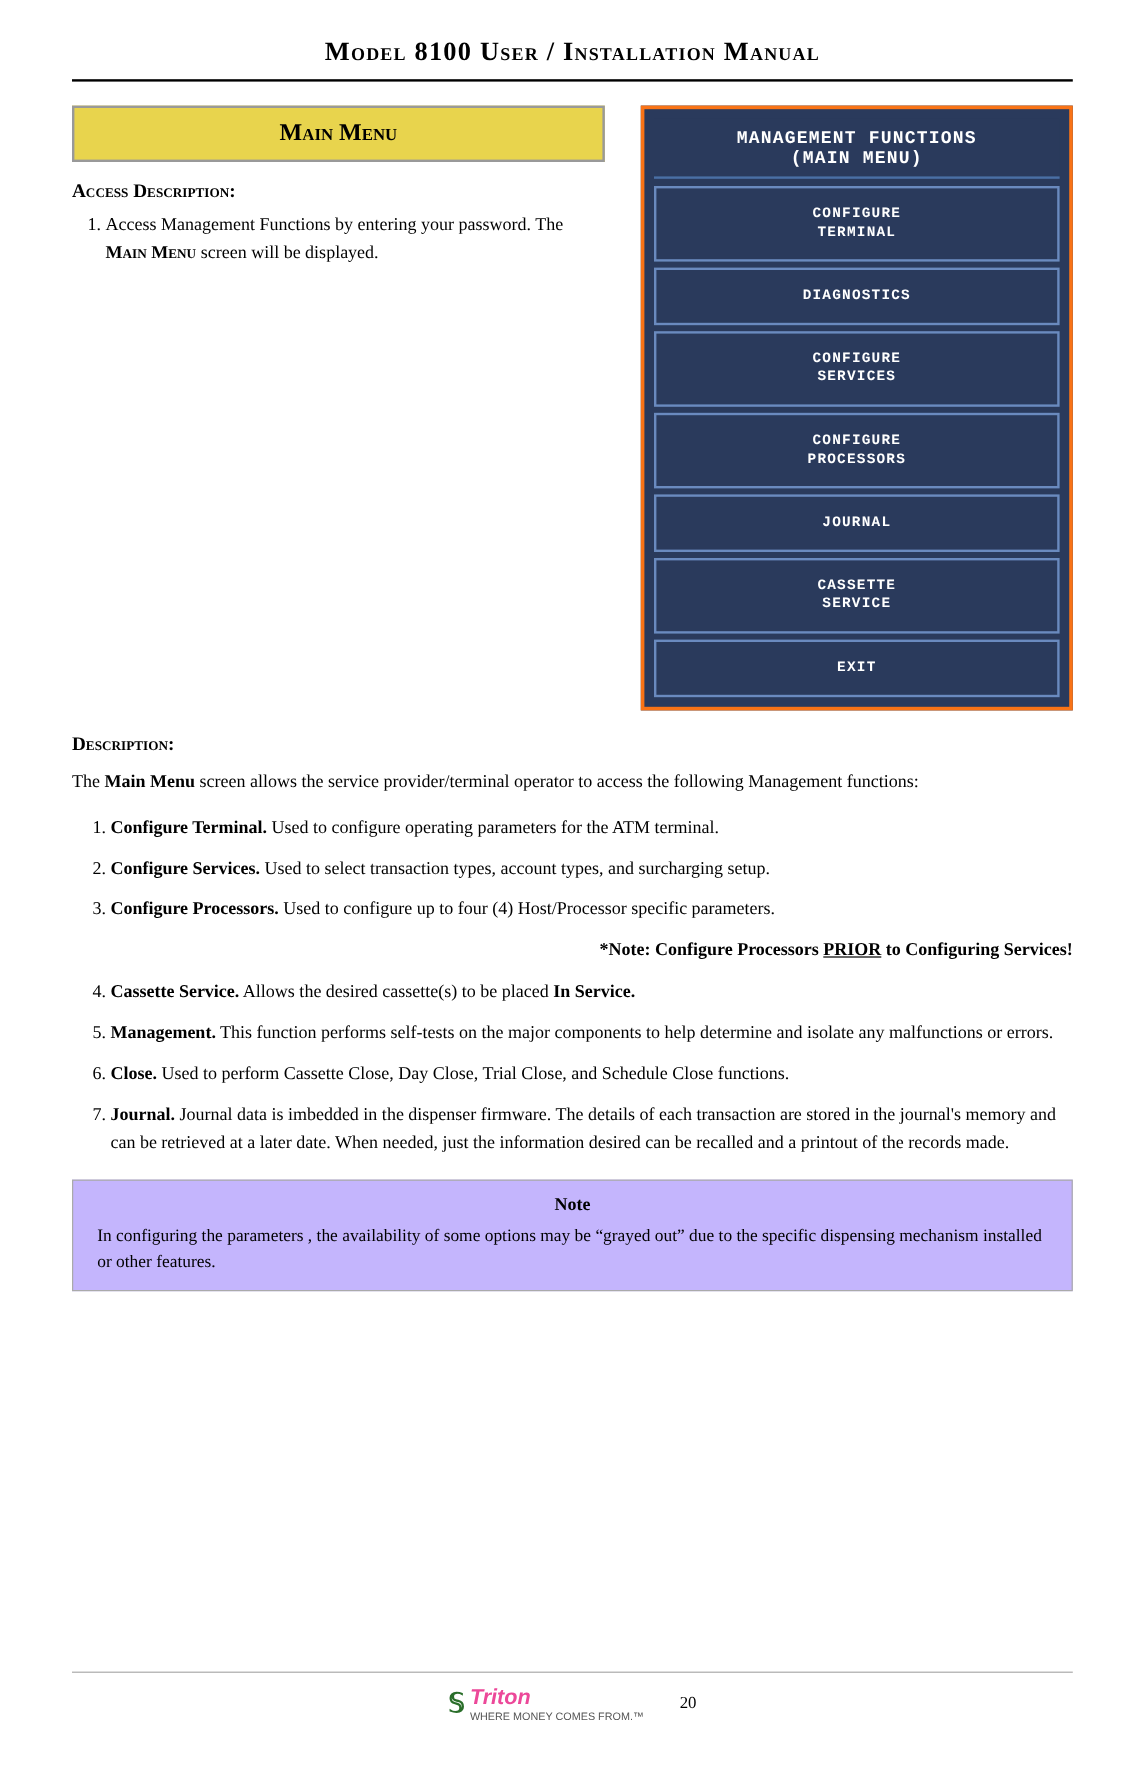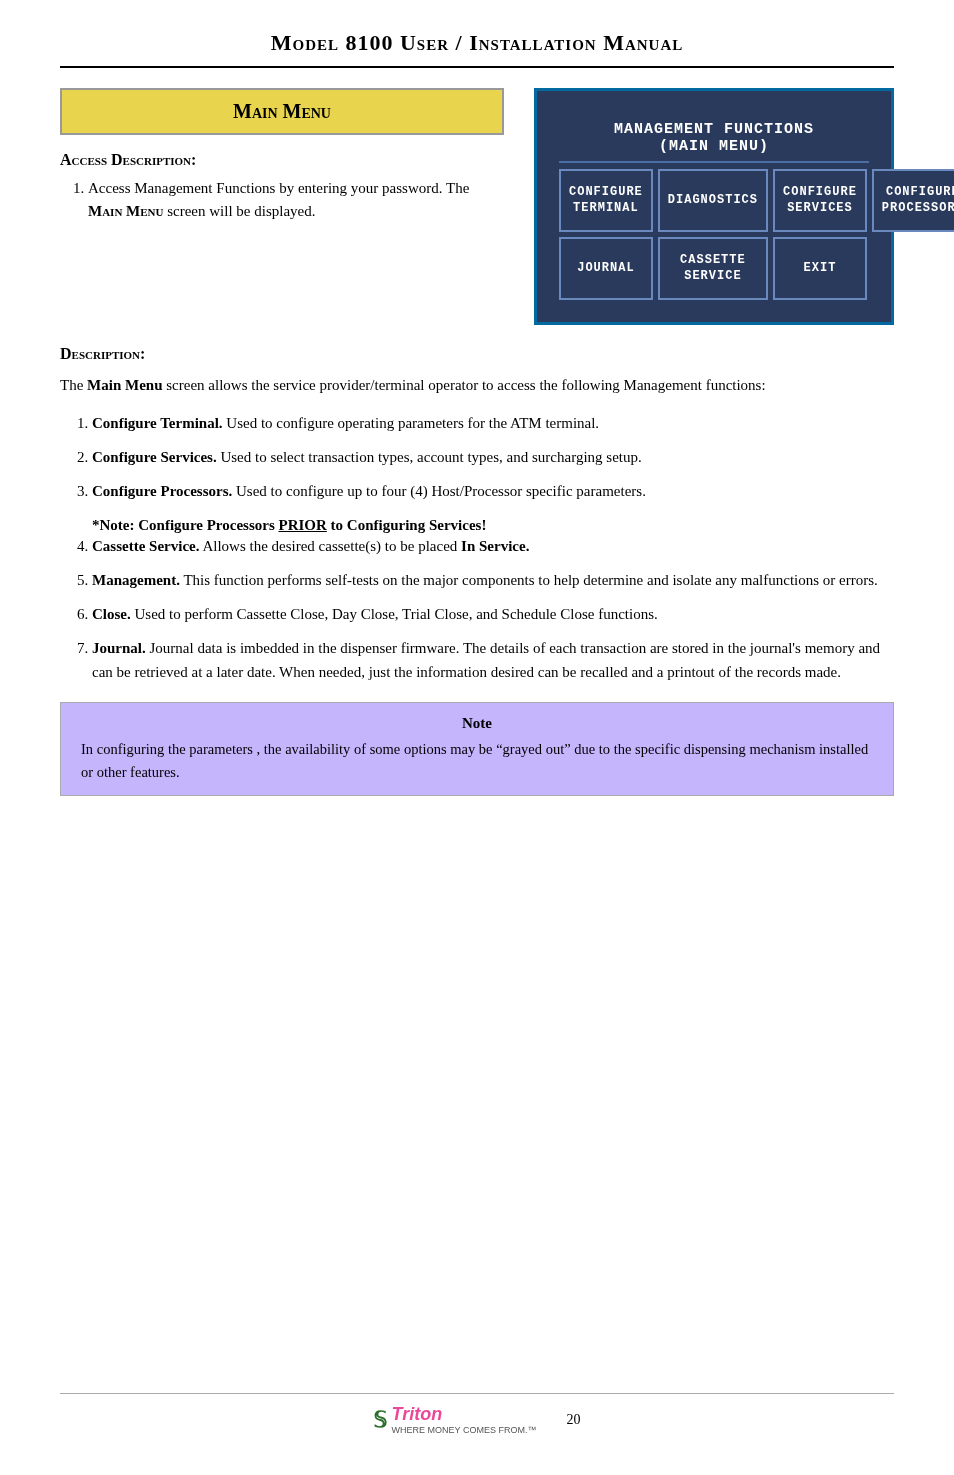--- a/index.html
+++ b/index.html
@@ -78,41 +78,41 @@
     .instructions-list li strong {
       font-variant: small-caps;
     }
 
     
     .right-col {
       width: 360px;
     }
 
     .mgmt-panel {
-      border: 3px solid #0369a1;
+      border: 3px solid #f97316;
       background: #2a3a5c;
-      padding: 22px;
+      padding: 8px;
     }
 
     .mgmt-panel-title {
       background: #2a3a5c;
       color: #fff;
       text-align: center;
       font-family: "Courier New", monospace;
       font-weight: bold;
       font-size: 15px;
       letter-spacing: 1px;
       padding: 8px 4px 6px 4px;
       border-bottom: 2px solid #4a6fa5;
       margin-bottom: 6px;
     }
 
     .mgmt-grid {
       display: grid;
-      grid-template-columns: 1fr 1fr 1fr 1fr;
+      grid-template-columns: 1fr;
       gap: 5px;
     }
 
     .mgmt-btn {
       background: #2a3a5c;
       color: #fff;
       border: 2px solid #6a8abf;
       font-family: "Courier New", monospace;
       font-weight: bold;
       font-size: 12px;
@@ -148,21 +148,23 @@
       line-height: 1.6;
       margin-bottom: 10px;
     }
     .desc-list li strong {
       font-weight: bold;
     }
 
     .note-highlight {
       font-weight: bold;
       font-size: 15px;
+      margin-bottom: 14px;
       margin-left: 32px;
+      text-align: right;
     }
     .note-highlight u {
       text-decoration: underline;
     }
 
     
     .note-box {
       border: 1.5px solid #aaa;
       background: #c4b5fd;
       padding: 12px 20px;

